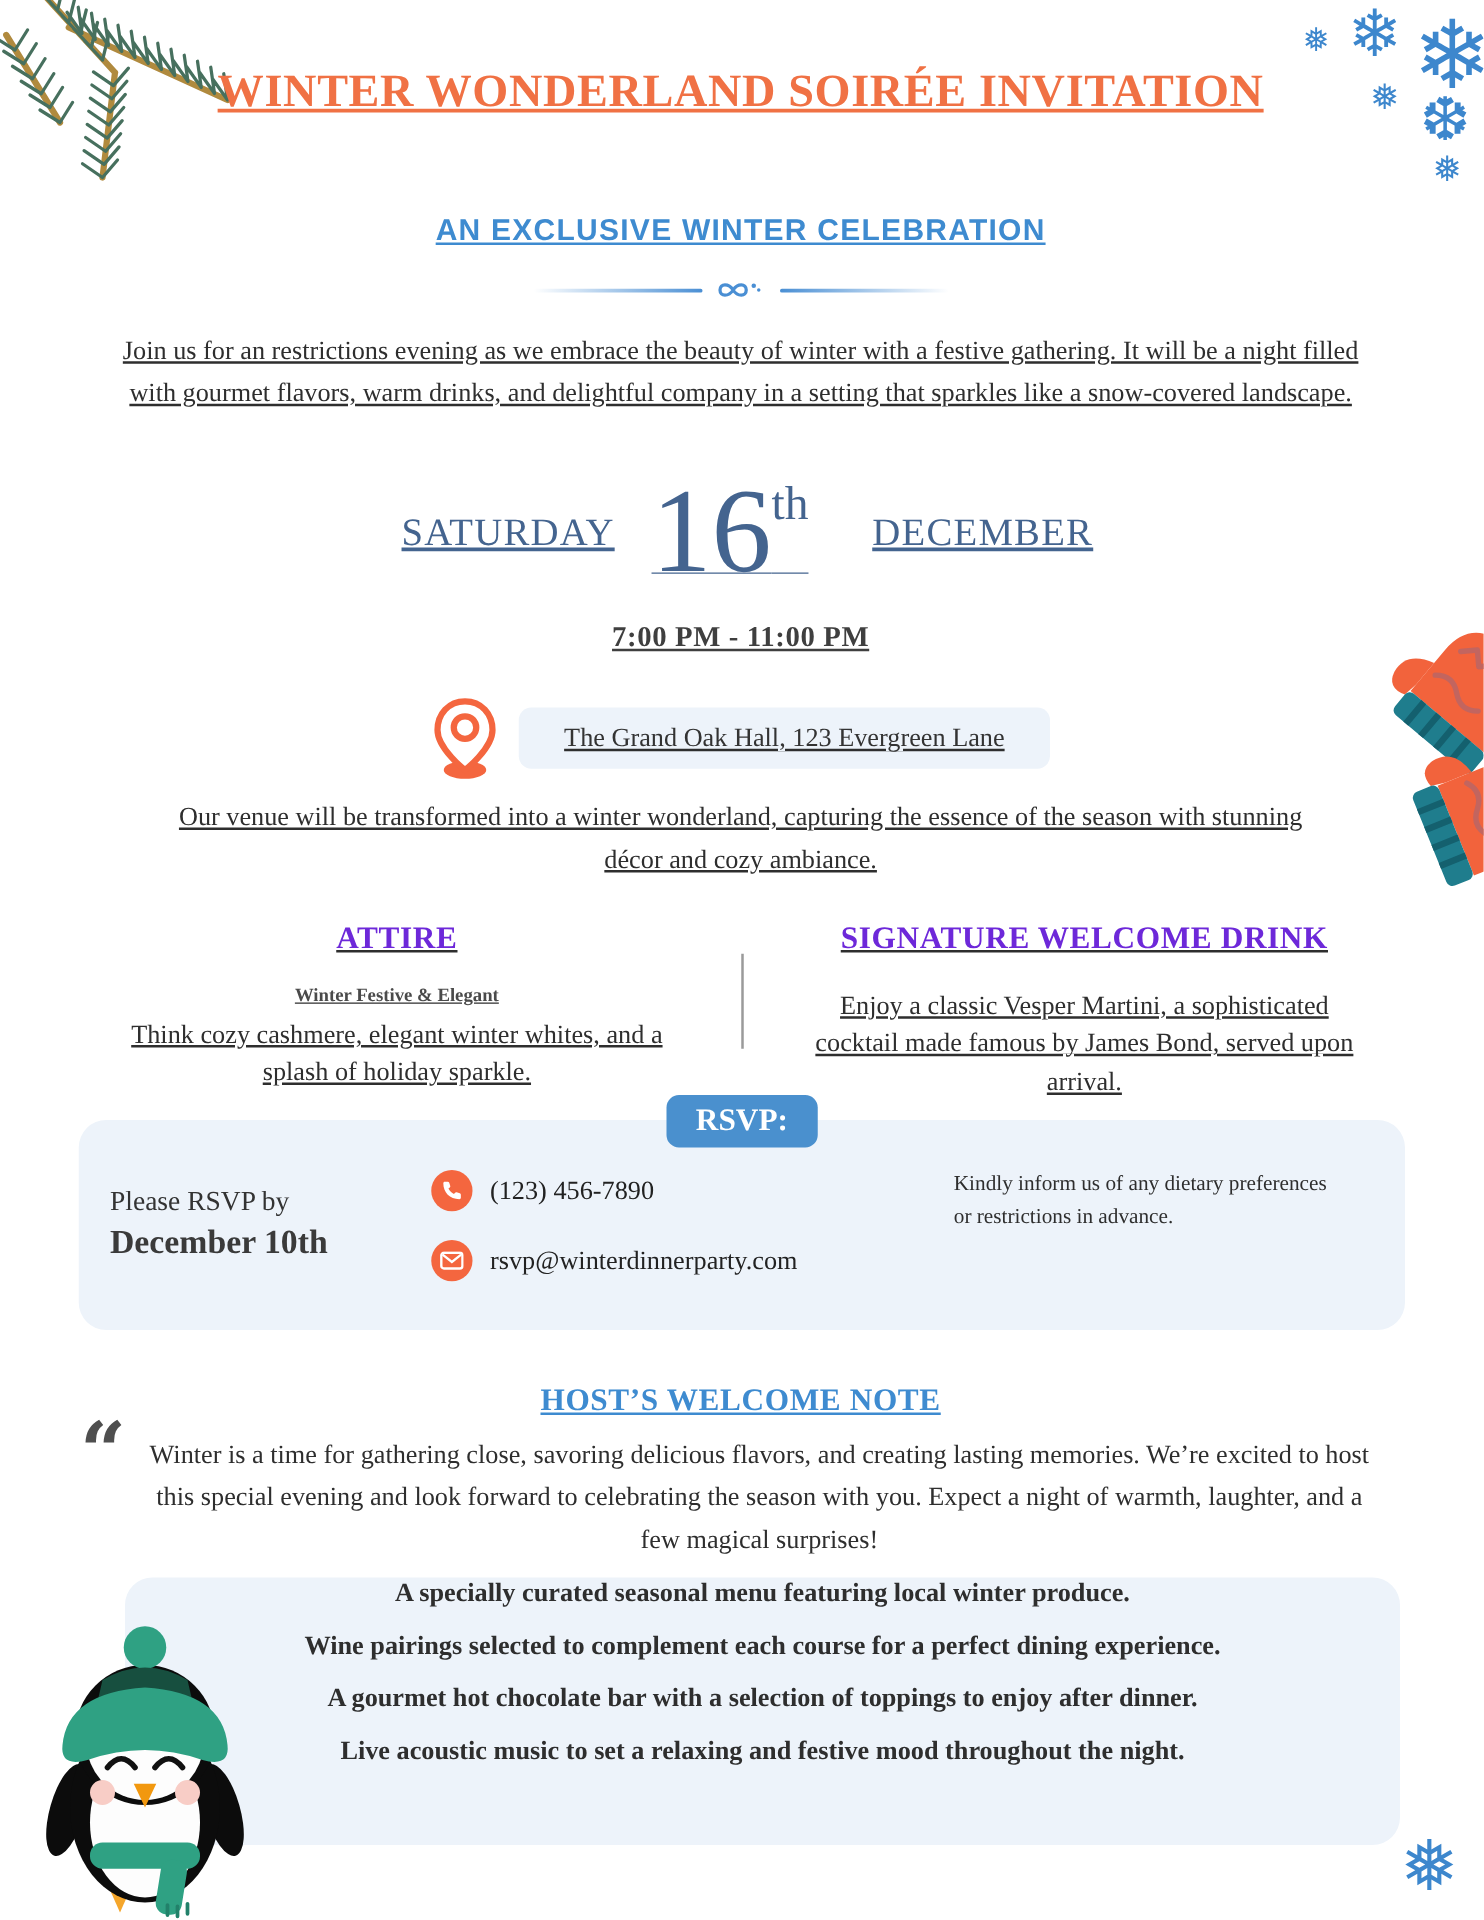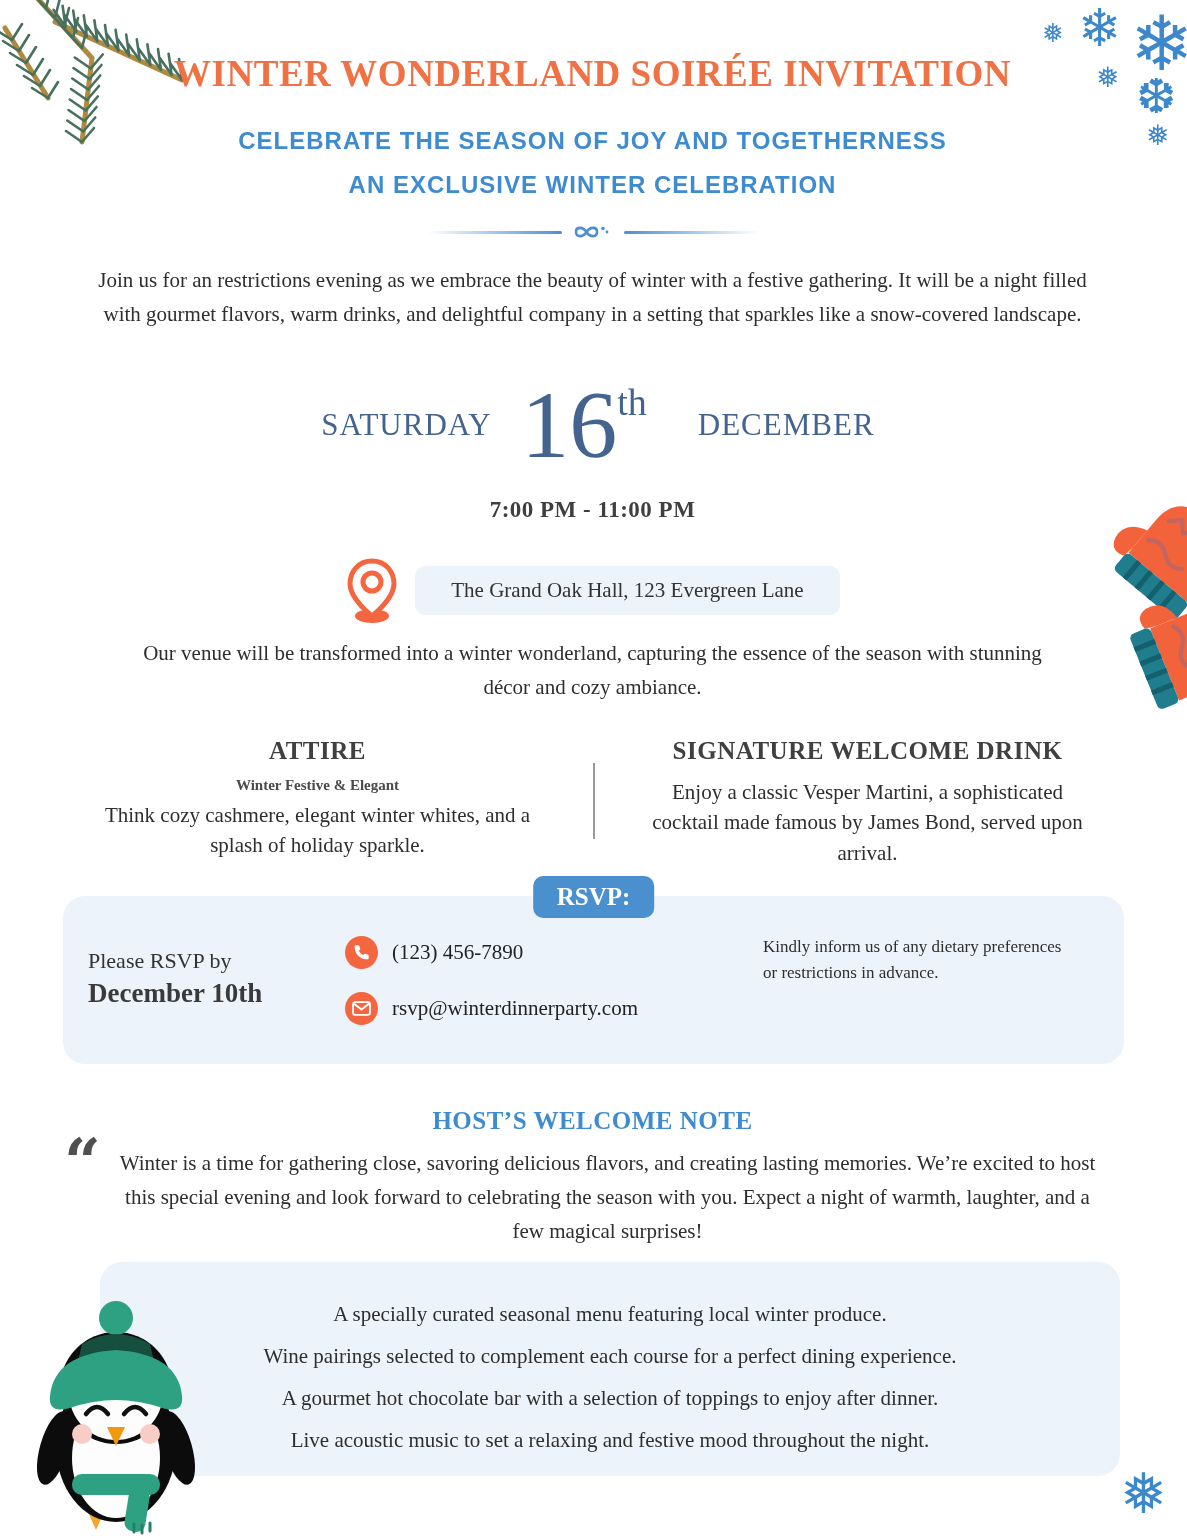--- a/index.html
+++ b/index.html
@@ -1,21 +1,21 @@
 <!DOCTYPE html>
 <html><head>
 <meta charset="utf-8">
 <style>
   html,body { margin:0; padding:0; background:#ffffff; }
   .page {
     position:relative; width:1187px; height:1536px; margin:0 auto;
     background:#ffffff; overflow:hidden;
     font-family:"Liberation Serif", serif; color:#2e2e2e;
   }
-  .abs { position:absolute; left:0; right:2px; }
+  .abs { position:absolute; left:0; right:2px;text-decoration:underline; }
   .center { text-align:center; }
 
   
   .title { top:52px; font-size:37px; font-weight:bold; color:#F07144; letter-spacing:0.5px; }
   .subtitle { font-family:"Liberation Sans", sans-serif; font-weight:bold; color:#3E8BD0; font-size:24px; letter-spacing:1px; }
   .sub1 { top:127px; } .sub2 { top:171px; }
 
   .ornament { top:222px; display:flex; justify-content:center; align-items:center; gap:8px; }
   .orn-line { width:135px; height:3px; border-radius:2px; }
   .orn-left  { background:linear-gradient(to left , #4a8fd4 , rgba(74,143,212,0)); }
@@ -36,21 +36,21 @@
   
   .loc-row { top:556px; display:flex; justify-content:center; align-items:center; gap:16px; }
   .addr-box { background:#EDF3FA; border-radius:10px; padding:12px 36px; font-size:21px; color:#333; }
   .venue { top:637px; width:950px; margin:0 auto; font-size:21px; line-height:1.6; }
 
   
   .cols { top:737px; display:flex; justify-content:center; }
   .col { width:445px; text-align:center; }
   .col-gap { width:105px; position:relative; }
   .vdivider { position:absolute; left:50%; top:26px; width:2px; height:76px; background:#9a9a9a; }
-  .col-head { font-size:25px; font-weight:bold; color:#404040; letter-spacing:0.5px; margin-bottom:12px; }
+  .col-head { font-size:25px; font-weight:bold; color:#6d28d9; letter-spacing:0.5px; margin-bottom:24px; }
   .col-sub  { font-size:15px; font-weight:bold; color:#4a4a4a; margin-bottom:6px; }
   .col-text { font-size:21px; line-height:1.45; }
 
   
   .rsvp-badge { position:absolute; top:876px; left:50%; transform:translateX(-50%); z-index:2;
     background:#4A90CE; color:#fff; font-weight:bold; font-size:25px; padding:7px 24px; border-radius:10px; }
   .rsvp-panel { position:absolute; top:896px; left:63px; right:63px; height:168px;
     background:#EDF3FA; border-radius:22px; }
   .rsvp-left { position:absolute; left:25px; top:52px; }
   .rsvp-by   { font-size:22px; color:#333; }
@@ -61,21 +61,21 @@
   .dietary { position:absolute; left:700px; top:38px; width:300px; font-size:17px; line-height:1.5; }
 
   
   .host-head { top:1107px; font-size:25px; font-weight:bold; color:#3E8BD0; letter-spacing:0.5px; }
   .quote-wrap { position:absolute; top:1146px; left:108px; right:80px; }
   .quote-mark { position:absolute; left:-44px; top:-16px; font-family:"DejaVu Serif", serif; font-weight:bold; font-size:64px; color:#4f4f4f; line-height:1; }
   .quote-text { font-size:21px; line-height:1.62; text-align:center; }
 
   
   .hl-panel { position:absolute; top:1262px; left:100px; right:67px; height:214px;
-    background:#EDF3FA; border-radius:22px; padding-top:40px; box-sizing:border-box; }
+    background:#EDF3FA; border-radius:22px; box-sizing:border-box;font-weight:bold; }
   .hl-panel p { margin:0 0 17px 0; text-align:center; font-size:21px; }
 
   
   .deco { position:absolute; pointer-events:none; }
   .snow { position:absolute; font-family:"DejaVu Sans", sans-serif; color:#3D87CD; line-height:1; }
   .pine { left:0; top:0; }
   .penguin { left:30px; top:1296px; }
   .mitten { position:absolute; }
   .m1 { right:-30px; top:486px; transform:rotate(40deg); }
   .m2 { right:-44px; top:576px; transform:rotate(68deg); }
@@ -94,21 +94,20 @@
   </svg>
 
   <span class="snow" style="left:1042px; top:20px; font-size:26px;">❅</span>
   <span class="snow" style="left:1078px; top:2px;  font-size:52px;">❄</span>
   <span class="snow" style="left:1130px; top:6px;  font-size:76px;">❄</span>
   <span class="snow" style="left:1096px; top:64px; font-size:28px;">❅</span>
   <span class="snow" style="left:1136px; top:72px; font-size:48px;">❆</span>
   <span class="snow" style="left:1146px; top:122px;font-size:28px;">❅</span>
 
   <div class="abs center title">WINTER WONDERLAND SOIRÉE INVITATION</div>
-  <div class="abs center subtitle sub1">CELEBRATE THE SEASON OF JOY AND TOGETHERNESS</div>
   <div class="abs center subtitle sub2">AN EXCLUSIVE WINTER CELEBRATION</div>
 
   <div class="abs ornament">
     <div class="orn-line orn-left"></div>
     <svg width="46" height="20" viewBox="0 0 46 20">
       <path d="M6,10 C6,4.5 13,4.5 16.5,10 C20,15.5 27,15.5 27,10 C27,4.5 20,4.5 16.5,10 C13,15.5 6,15.5 6,10 Z" fill="none" stroke="#4a8fd4" stroke-width="2.6"></path>
       <circle cx="33" cy="6.5" r="1.8" fill="#4a8fd4"></circle>
         <circle cx="37" cy="10" r="1.4" fill="#4a8fd4"></circle>
     </svg>
     <div class="orn-line orn-right"></div>

